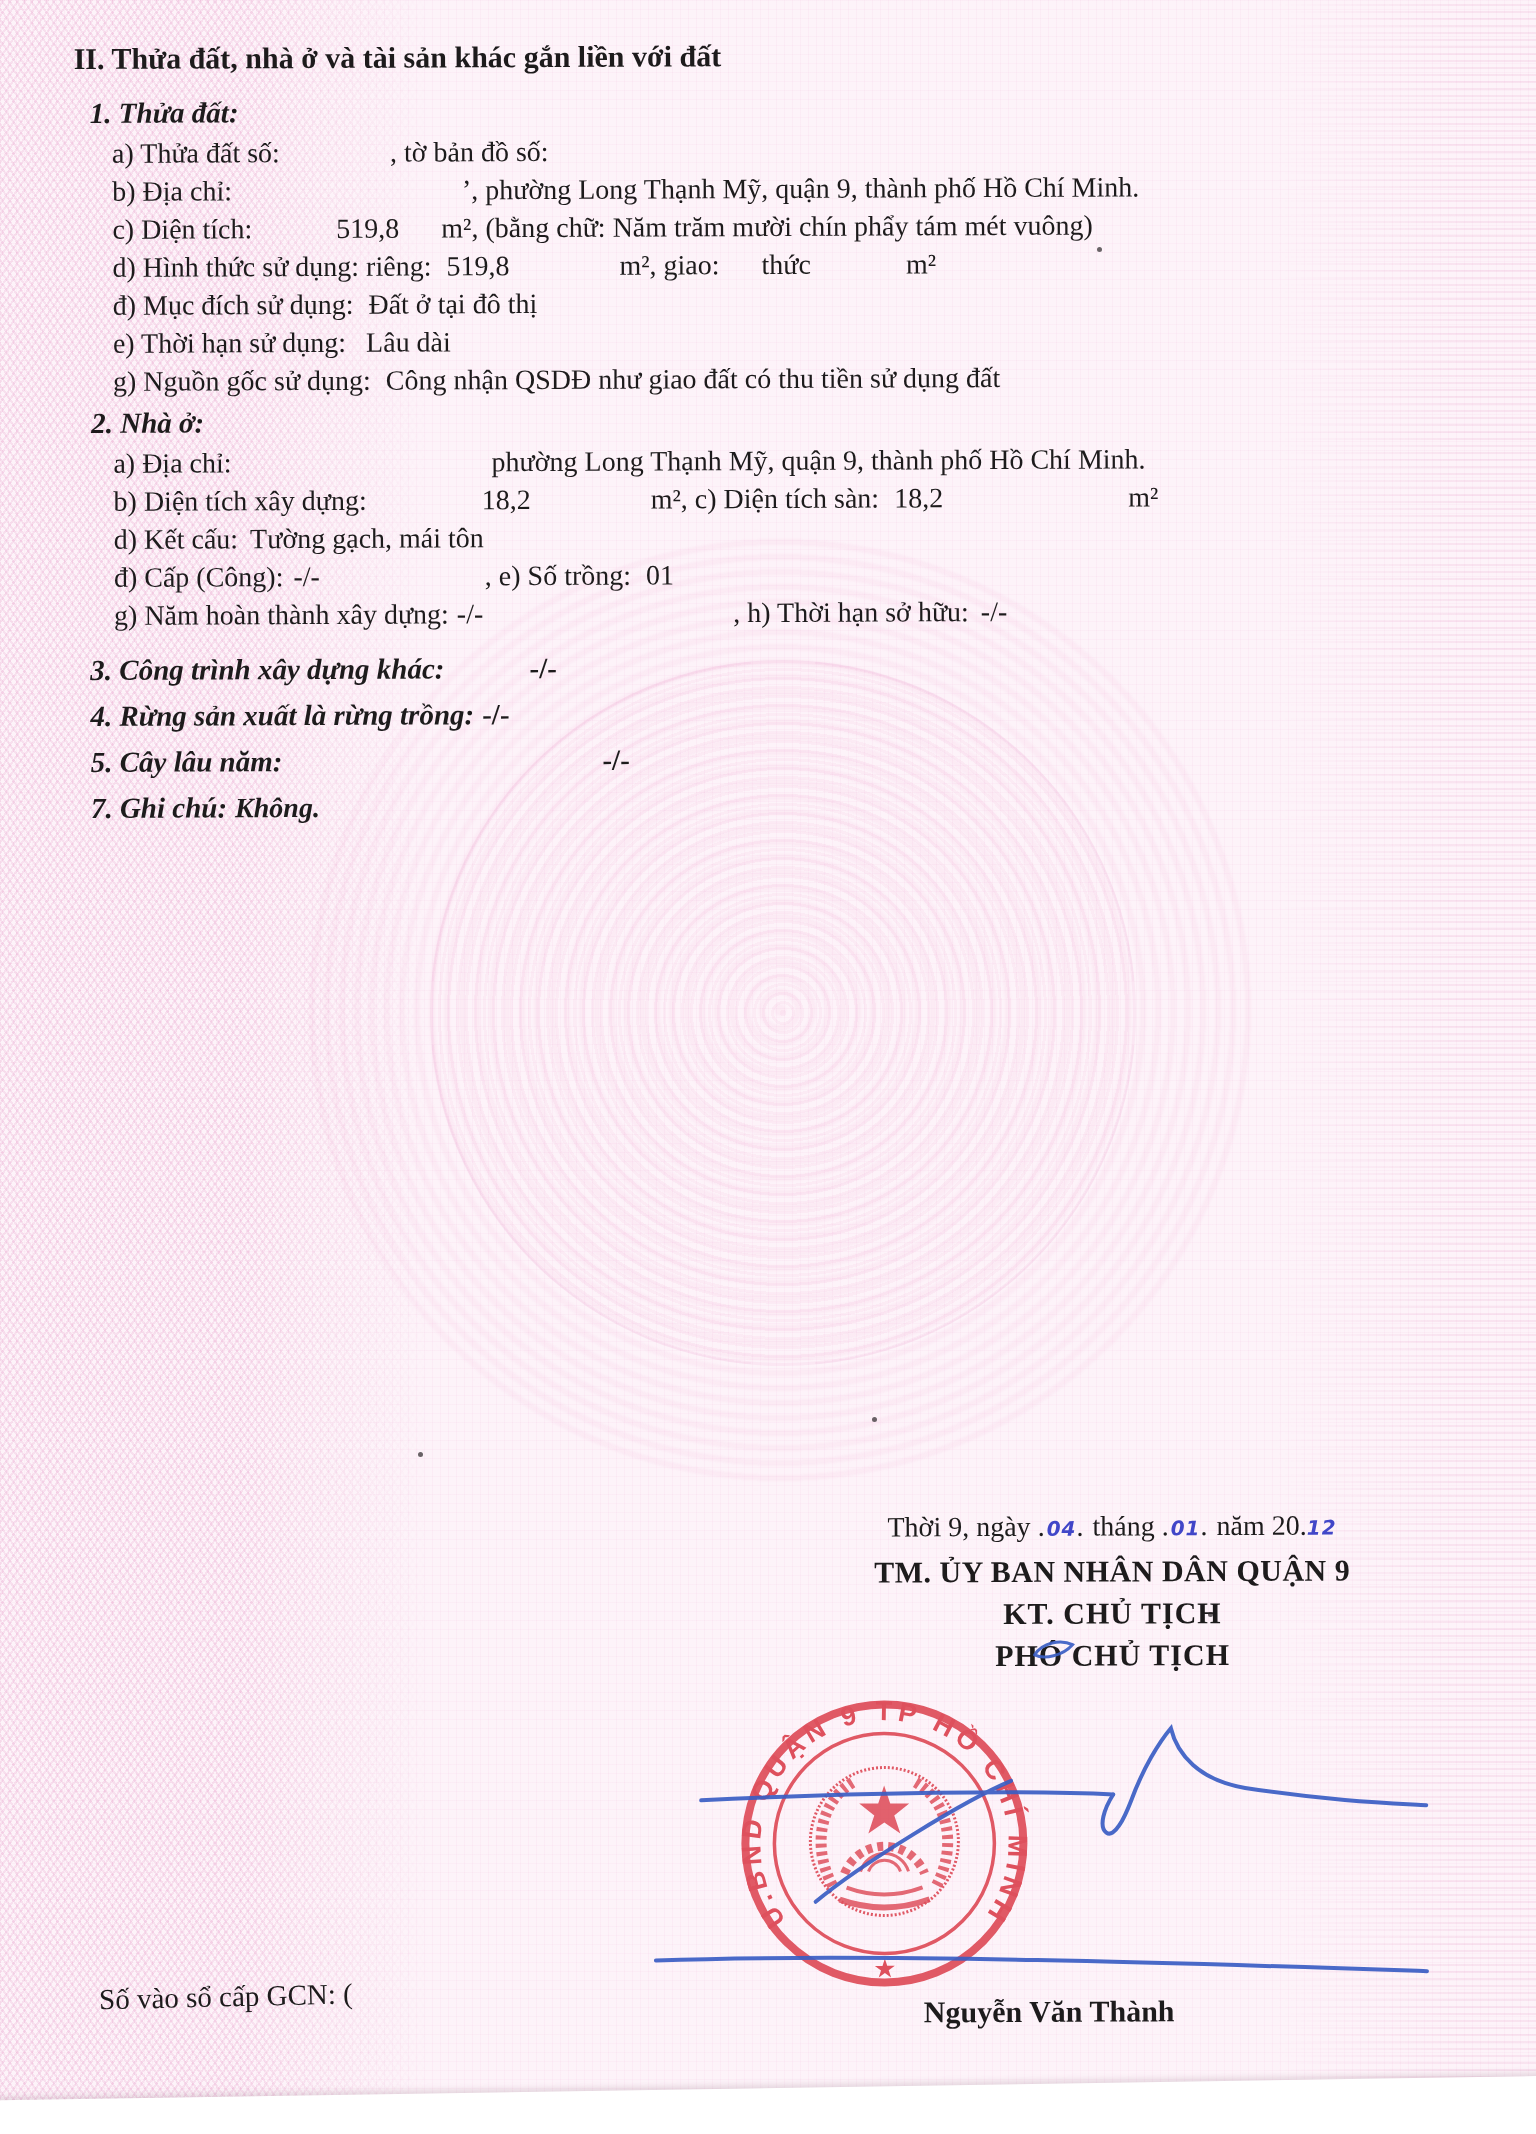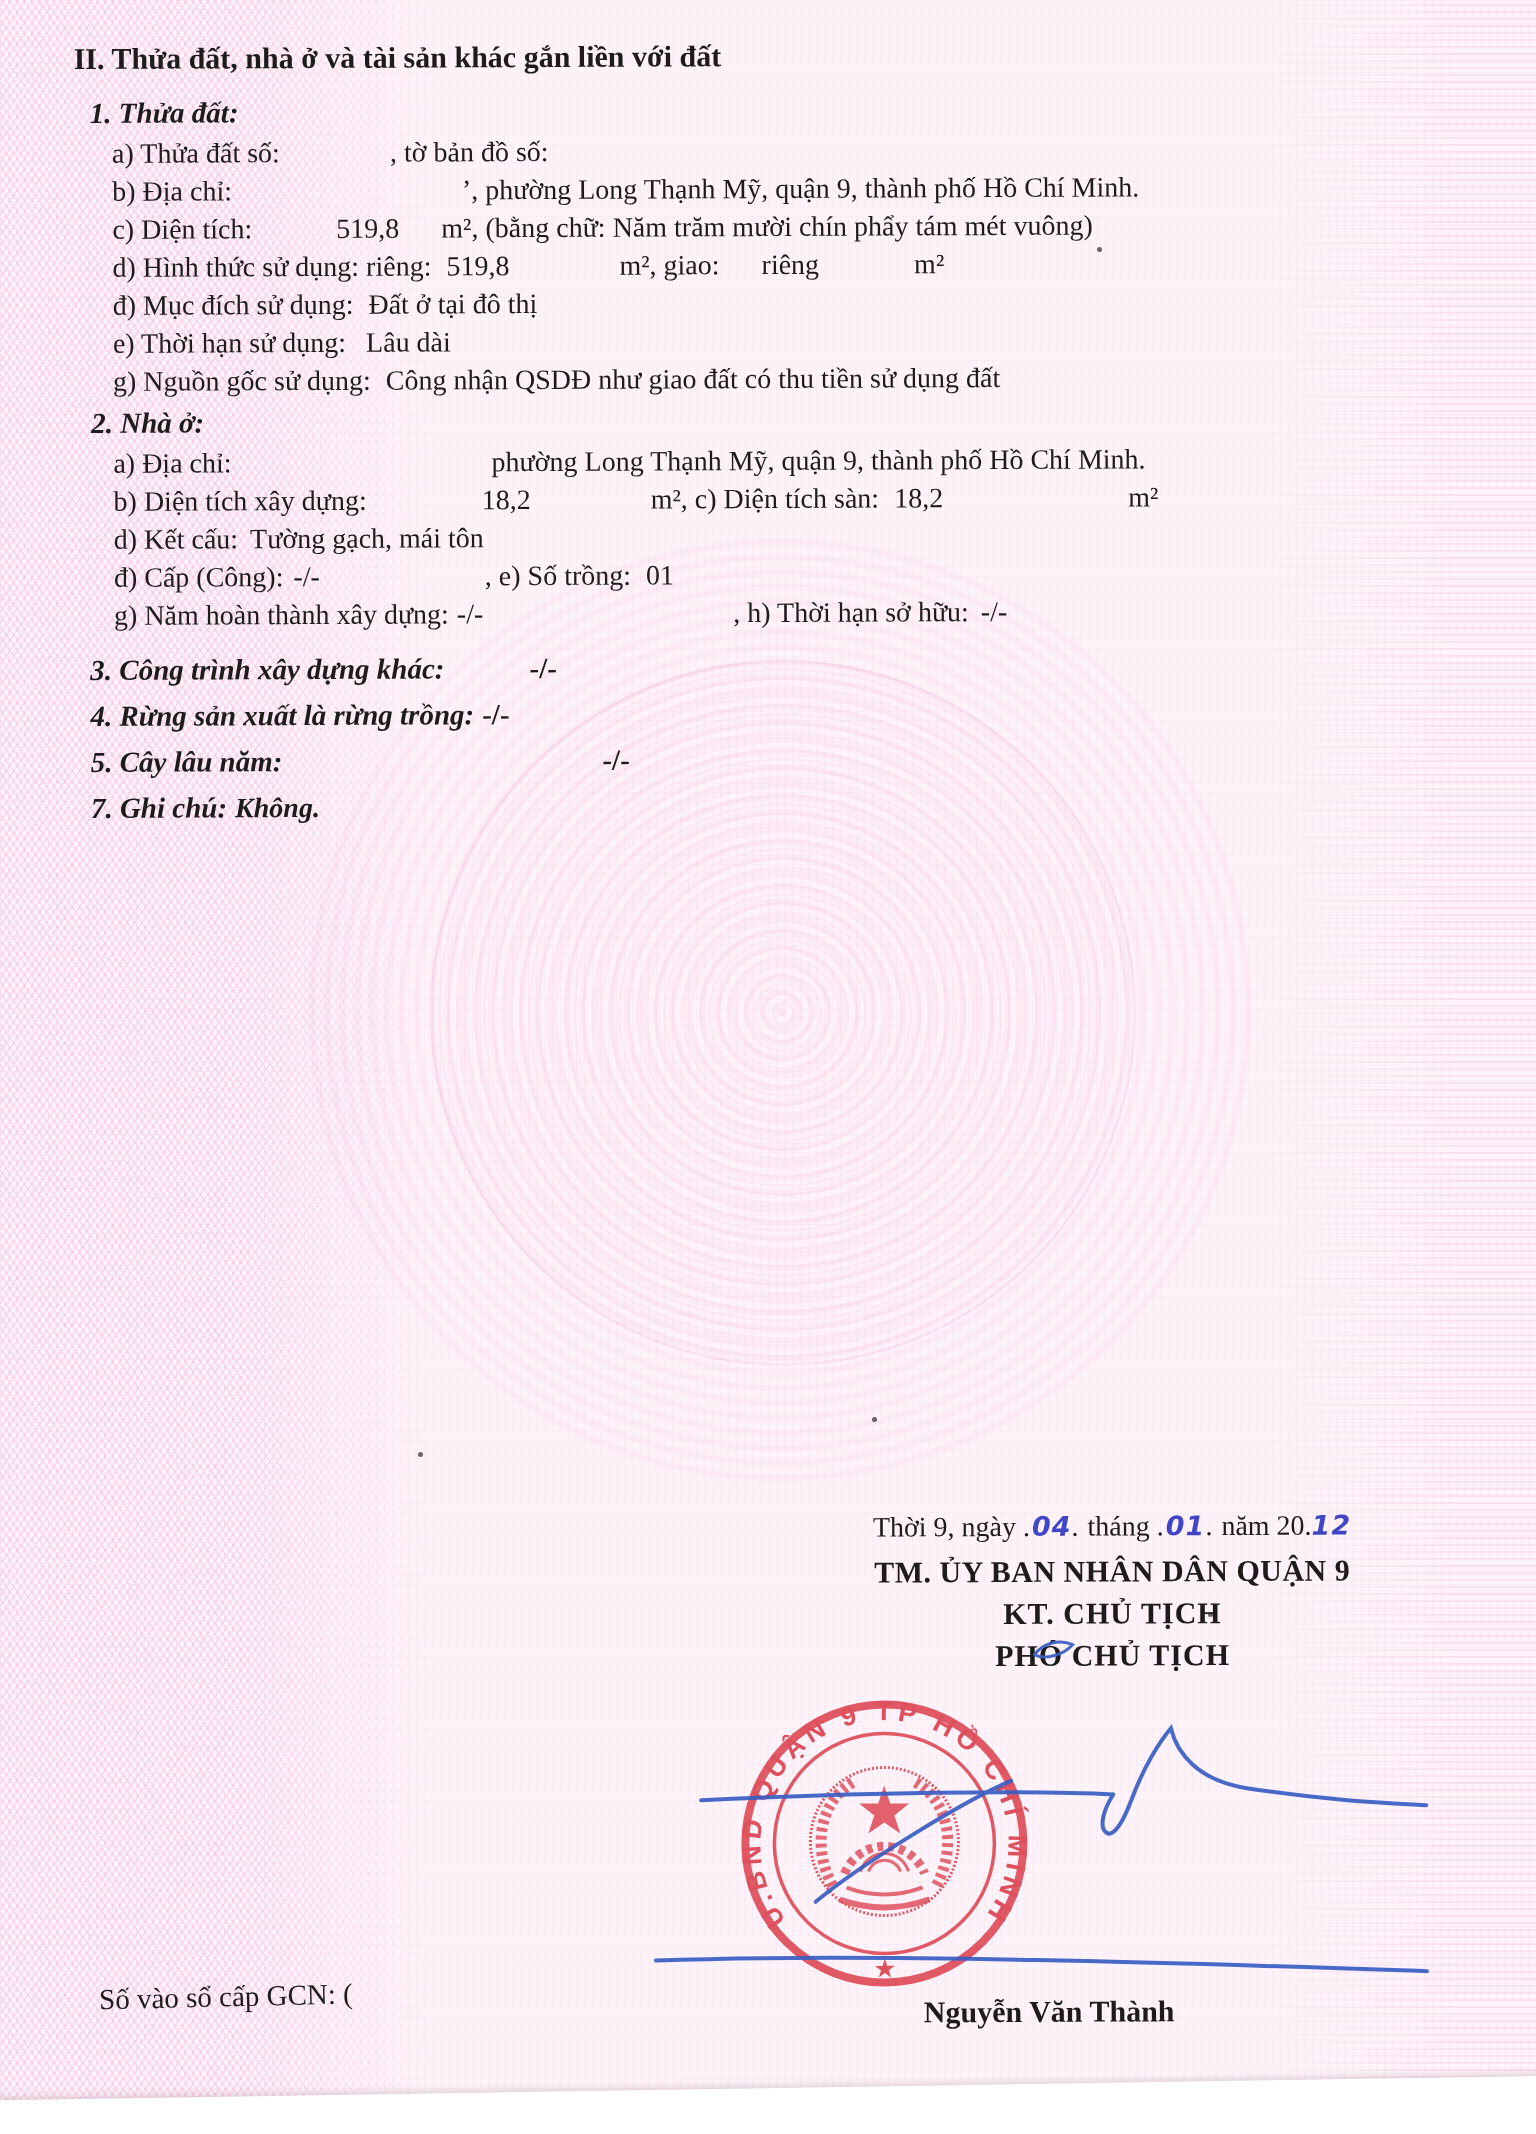--- a/index.html
+++ b/index.html
@@ -47,21 +47,21 @@
   .g8{width:8px}.g10{width:10px}.g12{width:12px}.g15{width:15px}.g20{width:20px}
   .g42{width:42px}.g84{width:84px}.g85{width:85px}.g95{width:95px}.g110{width:110px}
   .g115{width:115px}.g120{width:120px}.g165{width:165px}.g185{width:185px}
   .g230{width:230px}.g250{width:250px}.g260{width:260px}.g320{width:320px}
   .item{margin-left:14px;font-size:29px;font-weight:bold;font-style:italic;line-height:46px;}
   .item .val{font-weight:bold;font-style:normal;font-family:"Liberation Serif",serif;}
   .ghi-val{font-weight:bold;font-style:italic;font-size:28px;}
 
   .sign-block{position:absolute;left:770px;top:1512px;width:680px;text-align:center;}
   .date-line{font-size:28px;color:#1d1b1c;}
-  .hand{font-family:"DejaVu Sans",sans-serif;font-style:italic;font-weight:bold;color:#4146c8;font-size:27px;letter-spacing:1px;text-align:center;}
+  .hand{font-family:"DejaVu Sans",sans-serif;font-style:italic;font-weight:bold;color:#4146c8;font-size:20px;letter-spacing:1px;text-align:center;}
   .dots{letter-spacing:2px;}
   .org-line{font-size:30px;font-weight:bold;margin-top:12px;letter-spacing:.5px;}
   .kt-line,.pho-line{font-size:30px;font-weight:bold;margin-top:8px;letter-spacing:1px;}
   .signer-name{position:absolute;left:810px;top:1996px;width:470px;text-align:center;font-size:30px;font-weight:bold;}
   .footer-gcn{position:absolute;left:95px;top:1978px;font-size:29px;transform:rotate(-1.1deg);}
 
   .stamp{position:absolute;left:733px;top:1696px;width:296px;height:296px;opacity:.92;}
   .sig-svg{position:absolute;left:590px;top:1630px;}
 </style>
 </head>
@@ -75,21 +75,21 @@
 
   <div id="content">
 
     <div class="doc">
       <div class="h2title">II. Thửa đất, nhà ở và tài sản khác gắn liền với đất</div>
 
       <div class="sec">1. Thửa đất:</div>
       <div class="ln"><span>a) Thửa đất số:</span><span class="gp g110"></span><span>, tờ bản đồ số:</span></div>
       <div class="ln"><span>b) Địa chỉ:</span><span class="gp g230"></span><span>’, phường Long Thạnh Mỹ, quận 9, thành phố Hồ Chí Minh.</span></div>
       <div class="ln"><span>c) Diện tích:</span><span class="gp g84"></span><span>519,8</span><span class="gp g42"></span><span>m², (bằng chữ: Năm trăm  mười chín phẩy tám mét vuông)</span></div>
-      <div class="ln"><span>d) Hình thức sử dụng: riêng:</span><span class="gp g15"></span><span>519,8</span><span class="gp g110"></span><span>m², giao:</span><span class="gp g42"></span><span>riêng</span><span class="gp g95"></span><span>m²</span></div>
+      <div class="ln"><span>d) Hình thức sử dụng: riêng:</span><span class="gp g15"></span><span>519,8</span><span class="gp g110"></span><span>m², giao:</span><span class="gp g42"></span><span>thức</span><span class="gp g95"></span><span>m²</span></div>
       <div class="ln"><span>đ) Mục đích sử dụng:</span><span class="gp g15"></span><span>Đất ở tại đô thị</span></div>
       <div class="ln"><span>e) Thời hạn sử dụng:</span><span class="gp g20"></span><span>Lâu dài</span></div>
       <div class="ln"><span>g) Nguồn gốc sử dụng:</span><span class="gp g15"></span><span>Công nhận QSDĐ như giao đất có thu tiền sử dụng đất</span></div>
 
       <div class="sec">2. Nhà ở:</div>
       <div class="ln"><span>a) Địa chỉ:</span><span class="gp g260"></span><span>phường Long Thạnh Mỹ, quận 9, thành phố Hồ Chí Minh.</span></div>
       <div class="ln"><span>b) Diện tích xây dựng:</span><span class="gp g115"></span><span>18,2</span><span class="gp g120"></span><span>m², c) Diện tích sàn:</span><span class="gp g15"></span><span>18,2</span><span class="gp g185"></span><span>m²</span></div>
       <div class="ln"><span>d) Kết cấu:</span><span class="gp g12"></span><span>Tường gạch, mái tôn</span></div>
       <div class="ln"><span>đ) Cấp (Công):</span><span class="gp g10"></span><span>-/-</span><span class="gp g165"></span><span>, e) Số trồng:</span><span class="gp g15"></span><span>01</span></div>
       <div class="ln"><span>g) Năm hoàn thành xây dựng:</span><span class="gp g8"></span><span>-/-</span><span class="gp g250"></span><span>, h) Thời hạn sở hữu:</span><span class="gp g12"></span><span>-/-</span></div>

